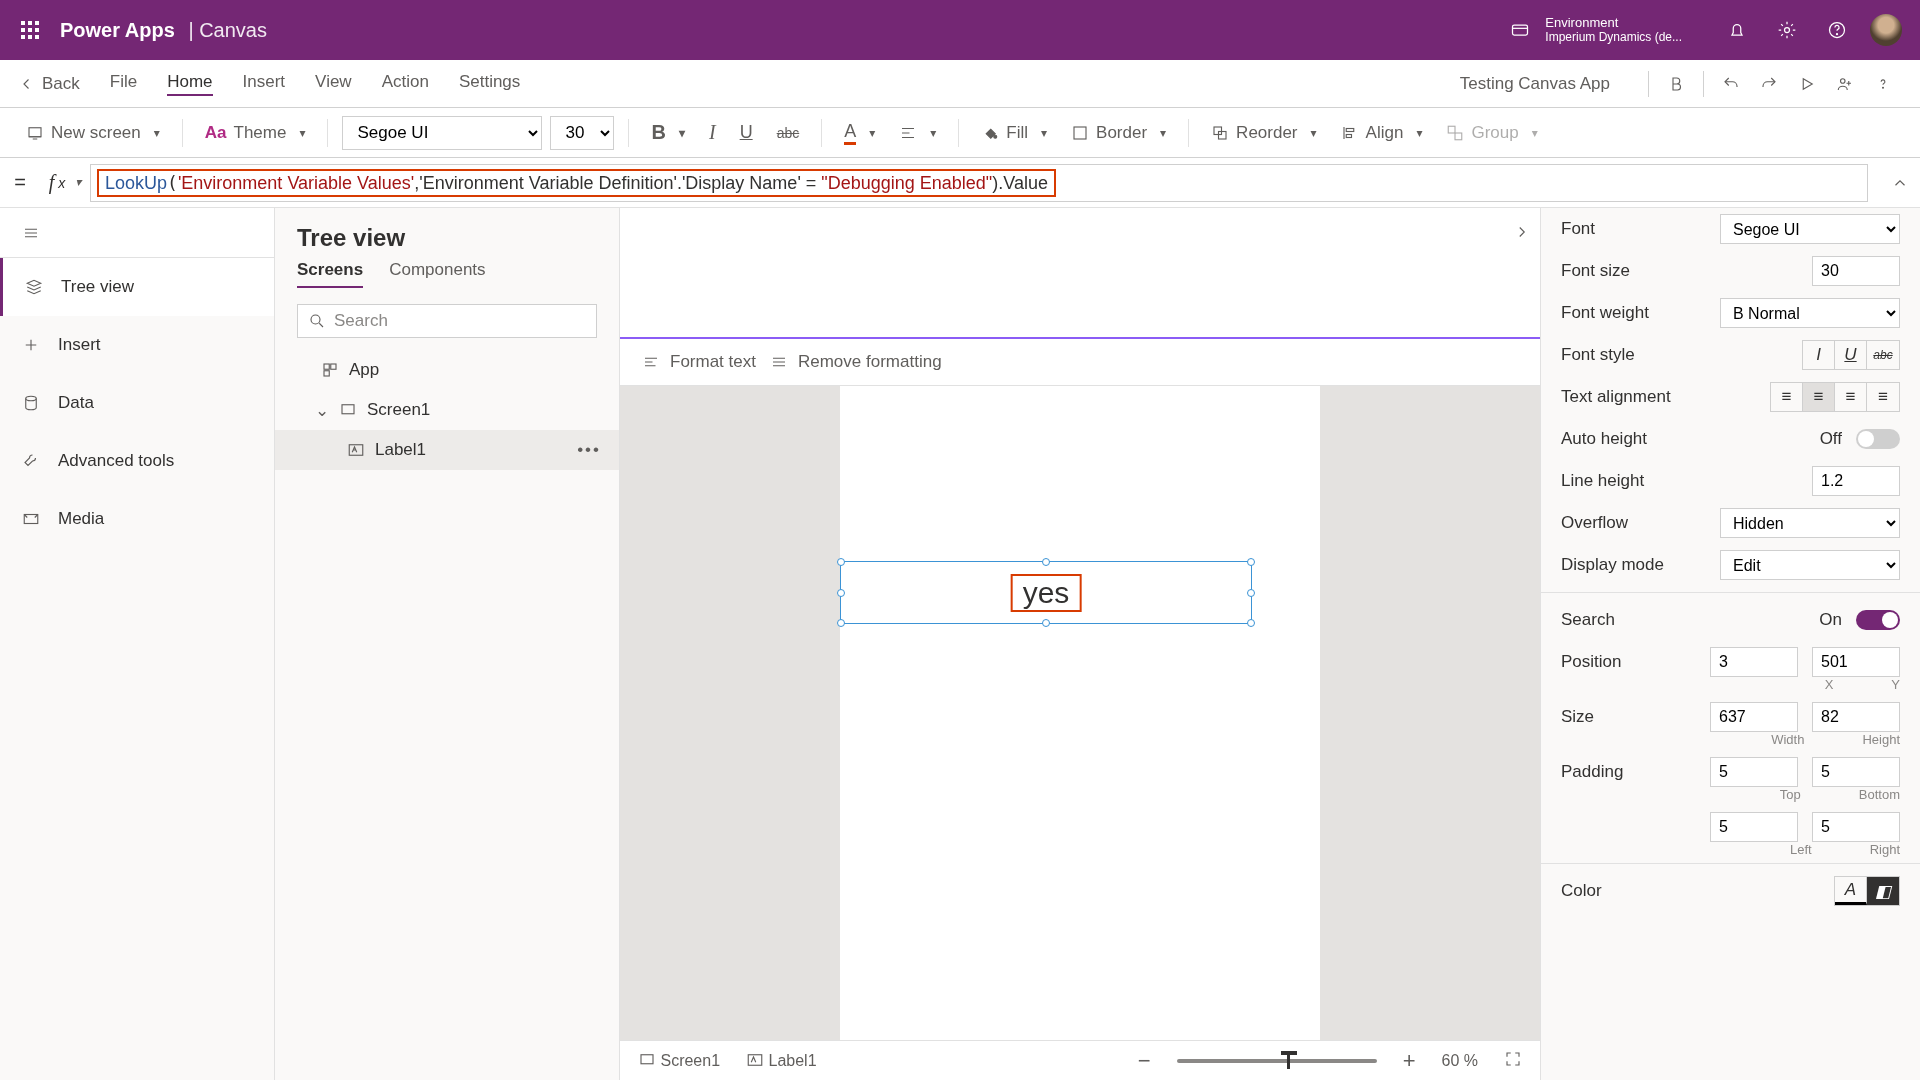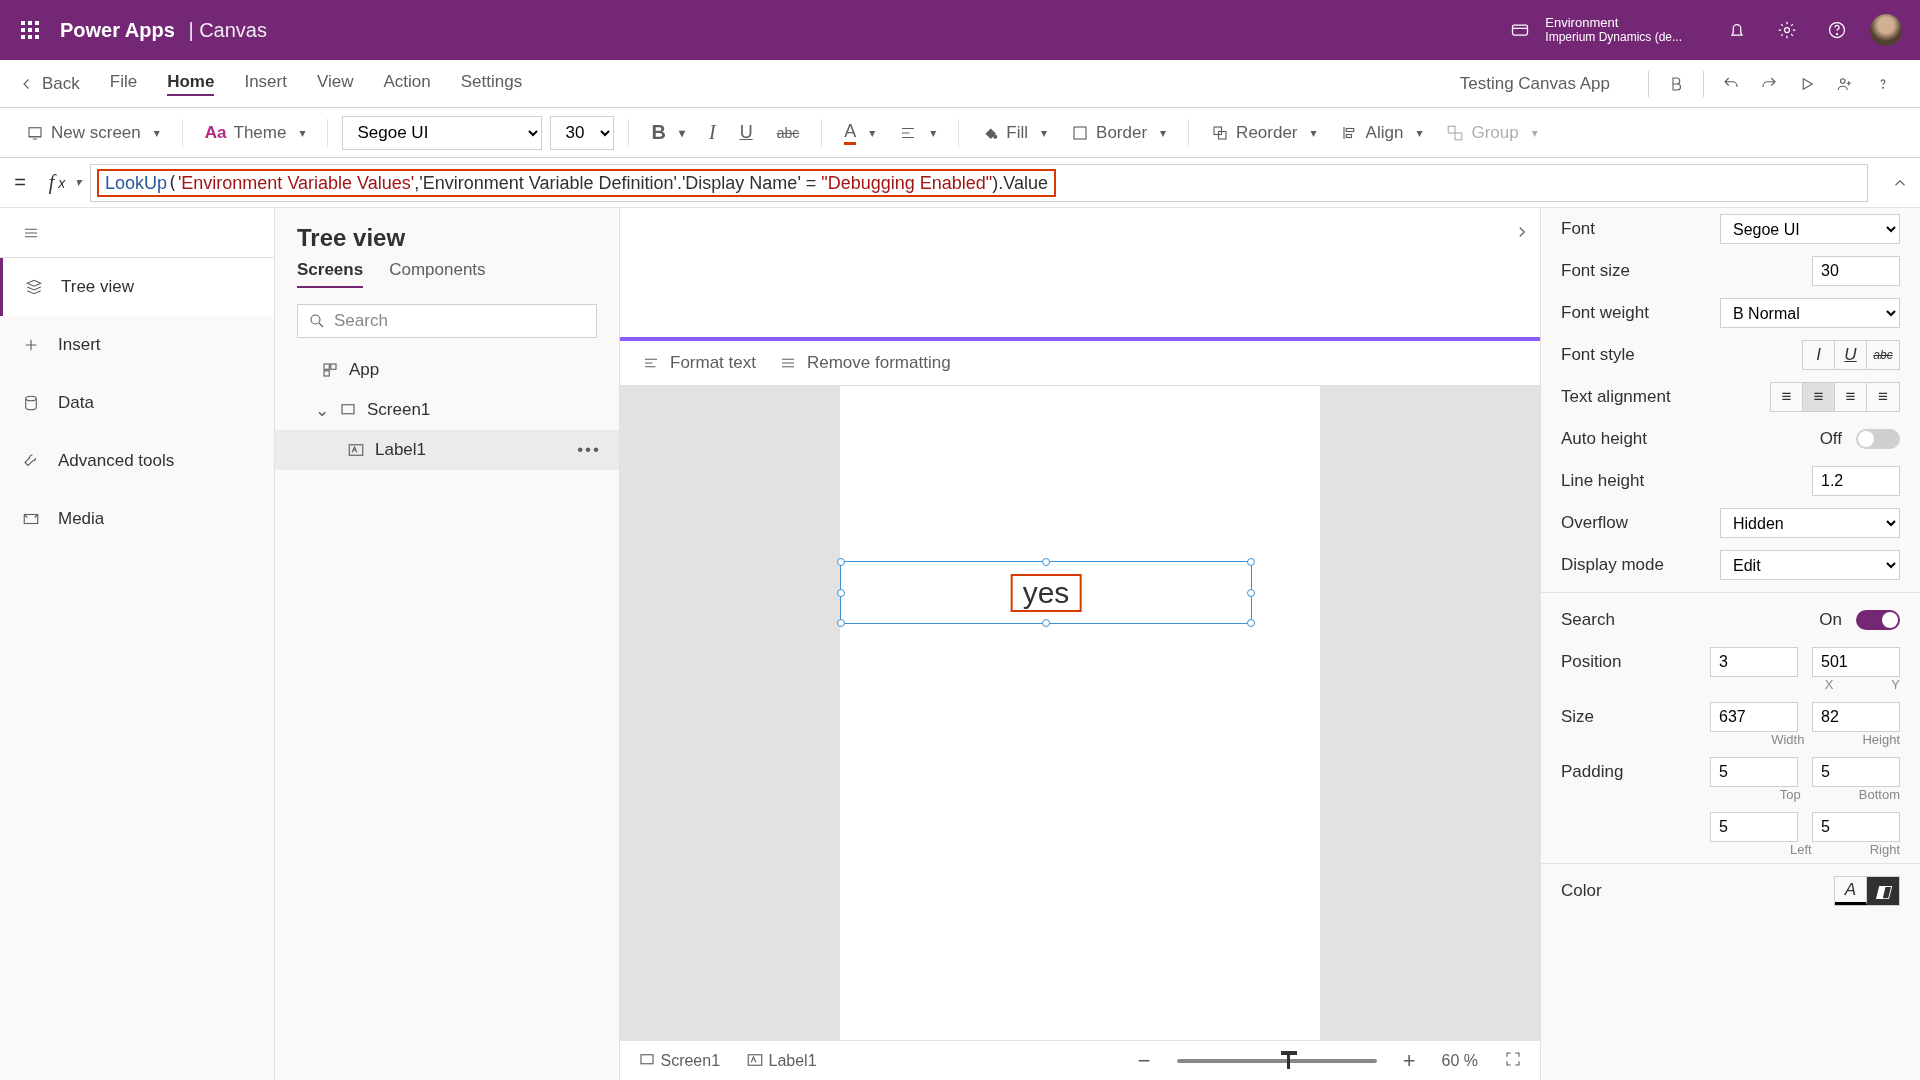--- a/index.html
+++ b/index.html
@@ -18,21 +18,21 @@
 .env-name { font-size:12px; }
 .suite-icon { width:50px; display:flex; align-items:center; justify-content:center; cursor:pointer; }
 .suite-icon svg { width:22px; height:22px; fill:#fff; stroke:#fff; }
 .avatar { width:32px; height:32px; border-radius:50%; background:radial-gradient(circle at 50% 35%,#d0b090 30%,#504030 60%); margin:0 18px 0 8px; }
 
 
 .cmd1 { height:48px; border-bottom:1px solid #d1d1d1; background:#fff; display:flex; align-items:center; padding:0 18px; }
 .back { display:flex; align-items:center; gap:6px; color:#605e5c; cursor:pointer; }
 .menus { display:flex; gap:30px; margin-left:30px; }
 .menu-item { color:#605e5c; cursor:pointer; padding-bottom:2px; }
-.menu-item.active { color:#323130; font-weight:700; border-bottom:2px solid #742774; }
+.menu-item.active { color:#323130; font-weight:400; border-bottom:2px solid #742774; }
 .cmd1 .spacer { flex:1; }
 .app-name { color:#605e5c; margin-right:30px; }
 .cmd1 .icon-btn { width:38px; display:flex; align-items:center; justify-content:center; cursor:pointer; color:#605e5c; }
 .vr { width:1px; height:26px; background:#d1d1d1; margin:0 8px; }
 
 
 .cmd2 { height:50px; border-bottom:1px solid #d1d1d1; background:#fff; display:flex; align-items:center; padding:0 18px; gap:8px; color:#605e5c; }
 .cmd2 .btn { display:flex; align-items:center; gap:7px; padding:4px 8px; cursor:pointer; }
 .cmd2 .sep { width:1px; height:28px; background:#e1e1e1; margin:0 6px; }
 .cmd2 select, .cmd2 .selectlike { height:34px; border:1px solid #cfcfcf; background:#fff; padding:0 10px; font-size:17px; }
@@ -47,21 +47,21 @@
 .fx { width:50px; font-style:italic; font-family:serif; font-size:20px; display:flex; align-items:center; justify-content:center; gap:4px; }
 .formula-outer { flex:1; height:38px; border:1px solid #cfcfcf; display:flex; align-items:center; padding:0 6px; margin-right:12px; }
 .formula-red { border:2px solid #d83b01; padding:1px 6px; font-family:Consolas,monospace; font-size:18px; white-space:pre; }
 .formula-red .fn { color:#2b579a; }
 .formula-red .s1 { color:#a31515; }
 .formula-red .s2 { color:#a31515; }
 .expand-fx { width:40px; display:flex; align-items:center; justify-content:center; cursor:pointer; }
 
 
 .fx-strip { position:relative; height:178px; border-bottom:1px solid #e1e1e1; background:#fff; }
-.fx-actions { position:absolute; bottom:0; left:0; right:0; height:48px; border-top:4px solid #8b5cf6; display:flex; align-items:center; gap:23px; padding-left:22px; color:#605e5c; }
+.fx-actions { position:absolute; bottom:0; left:0; right:0; height:48px; border-top:2px solid #8b5cf6; display:flex; align-items:center; gap:14px; padding-left:22px; color:#605e5c; }
 .fx-actions .a { display:flex; align-items:center; gap:10px; cursor:pointer; }
 .collapse-r { position:absolute; right:0; top:0; width:36px; height:48px; display:flex; align-items:center; justify-content:center; cursor:pointer; }
 
 
 .main { display:flex; height:calc(1080px - 60px - 48px - 50px - 50px); }
 .leftnav { width:275px; border-right:1px solid #e1e1e1; background:#fff; }
 .ham { height:50px; display:flex; align-items:center; padding-left:22px; border-bottom:1px solid #e1e1e1; }
 .nav-item { height:58px; display:flex; align-items:center; gap:18px; padding-left:22px; cursor:pointer; color:#323130; }
 .nav-item.active { background:#fff; border-left:3px solid #742774; font-weight:400; box-shadow:inset 0 0 0 0; }
 .leftnav .rest { background:#faf9f8; height:100%; }

